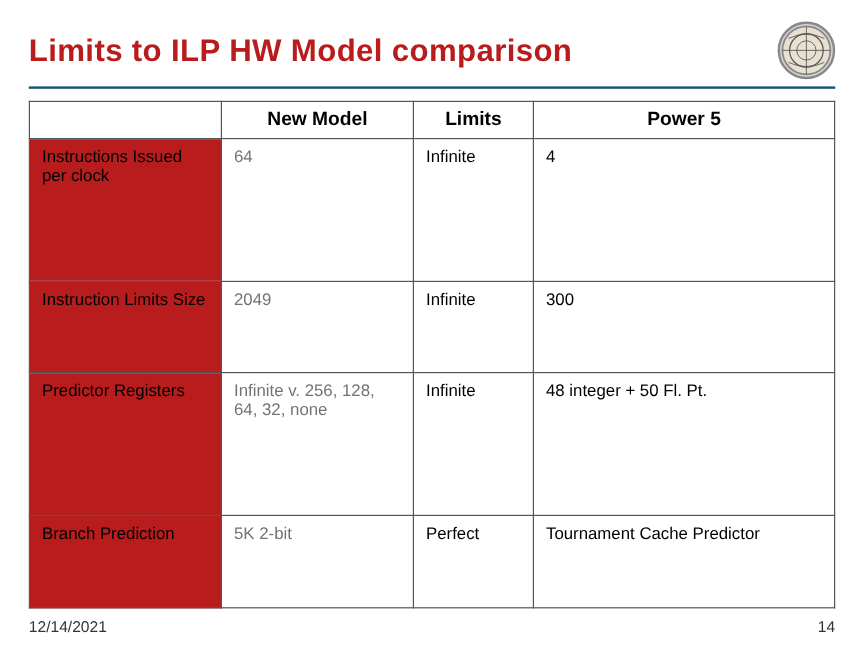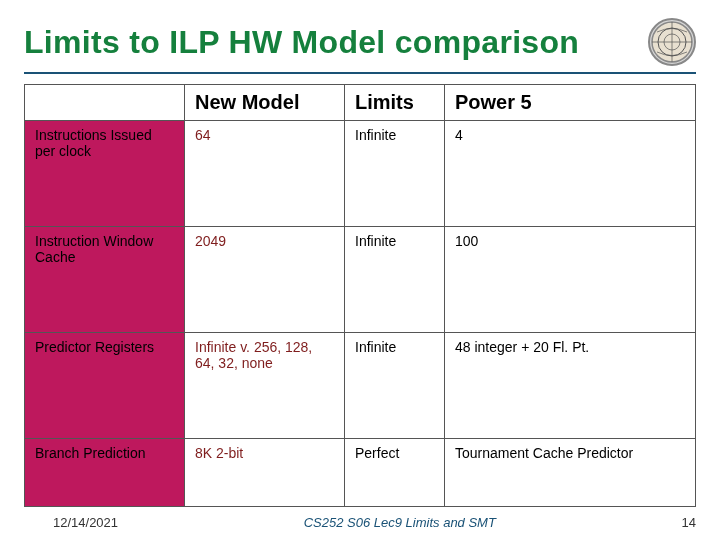--- a/index.html
+++ b/index.html
@@ -17,23 +17,23 @@
       display: flex;
       flex-direction: column;
     }
     .header {
       display: flex;
       align-items: center;
       justify-content: space-between;
       margin-bottom: 6px;
     }
     .title {
-      font-size: 32px;
+      font-size: 26px;
       font-weight: bold;
-      color: #15803d;
+      color: #b91c1c;
       letter-spacing: 0.3px;
     }
     .logo {
       width: 48px;
       height: 48px;
       border-radius: 50%;
       border: 2px solid #888;
       display: flex;
       align-items: center;
       justify-content: center;
@@ -53,52 +53,51 @@
       font-size: 14px;
       flex: 1;
     }
     th, td {
       border: 1px solid #555;
       padding: 6px 10px;
       vertical-align: top;
     }
     thead th {
       background: #fff;
-      font-size: 20px;
+      font-size: 16px;
       font-weight: bold;
-      text-align: left;
+      text-align: center;
       vertical-align: middle;
     }
     thead th:first-child {
       width: 160px;
     }
     thead th:nth-child(2) {
       width: 160px;
     }
     thead th:nth-child(3) {
       width: 100px;
     }
     thead th:nth-child(4) {
       width: auto;
     }
     td:first-child {
       font-weight: normal;
-      background: #be185d;
+      background: #b91c1c;
     }
     .blue-text {
-      color: #7f1d1d;
+      color: #737373;
     }
     .footer {
       display: flex;
       justify-content: space-between;
       align-items: center;
       margin-top: 8px;
       font-size: 13px;
       color: #333;
-      margin-left: 29px;
     }
     .footer-center {
       color: #1a5276;
       font-style: italic;
     }
   </style>
 </head>
 <body>
 
 <div class="page">
@@ -128,38 +127,37 @@
       </tr>
     </thead>
     <tbody id="table-body">
     <tr>
           <td>Instructions Issued per clock</td>
           <td><span class="blue-text">64</span></td>
           <td>Infinite</td>
           <td>4</td>
         </tr>
         <tr>
-          <td>Instruction Window Cache</td>
+          <td>Instruction Limits Size</td>
           <td><span class="blue-text">2049</span></td>
           <td>Infinite</td>
-          <td>100</td>
+          <td>300</td>
         </tr>
         <tr>
           <td>Predictor Registers</td>
           <td><span class="blue-text">Infinite v. 256, 128, 64, 32, none</span></td>
           <td>Infinite</td>
-          <td>48 integer + 20 Fl. Pt.</td>
+          <td>48 integer + 50 Fl. Pt.</td>
         </tr>
         <tr>
           <td>Branch Prediction</td>
-          <td><span class="blue-text">8K 2-bit</span></td>
+          <td><span class="blue-text">5K 2-bit</span></td>
           <td>Perfect</td>
           <td>Tournament Cache Predictor</td>
         </tr>
       </tbody>
   </table>
 
   <div class="footer">
     <span>12/14/2021</span>
-    <span class="footer-center">CS252 S06 Lec9 Limits and SMT</span>
     <span>14</span>
   </div>
 </div>
 
 </body></html>

